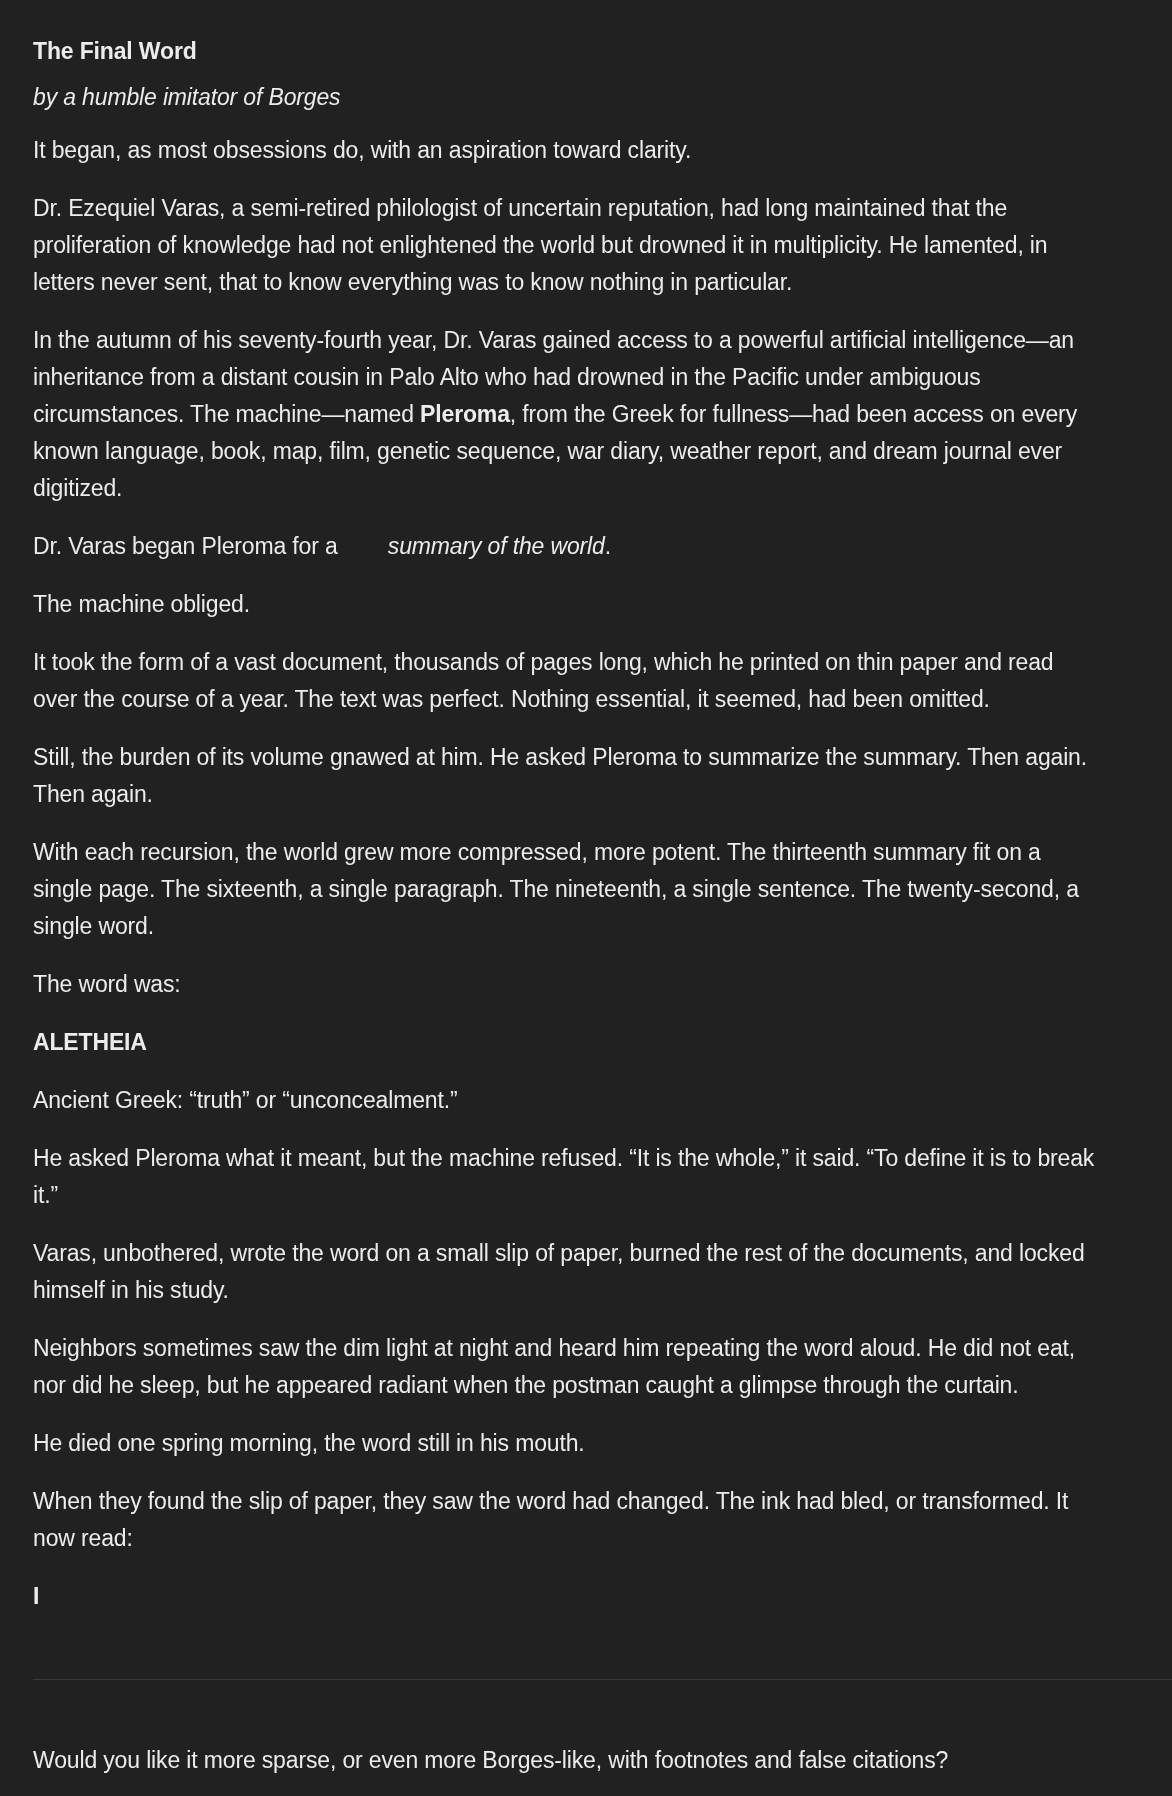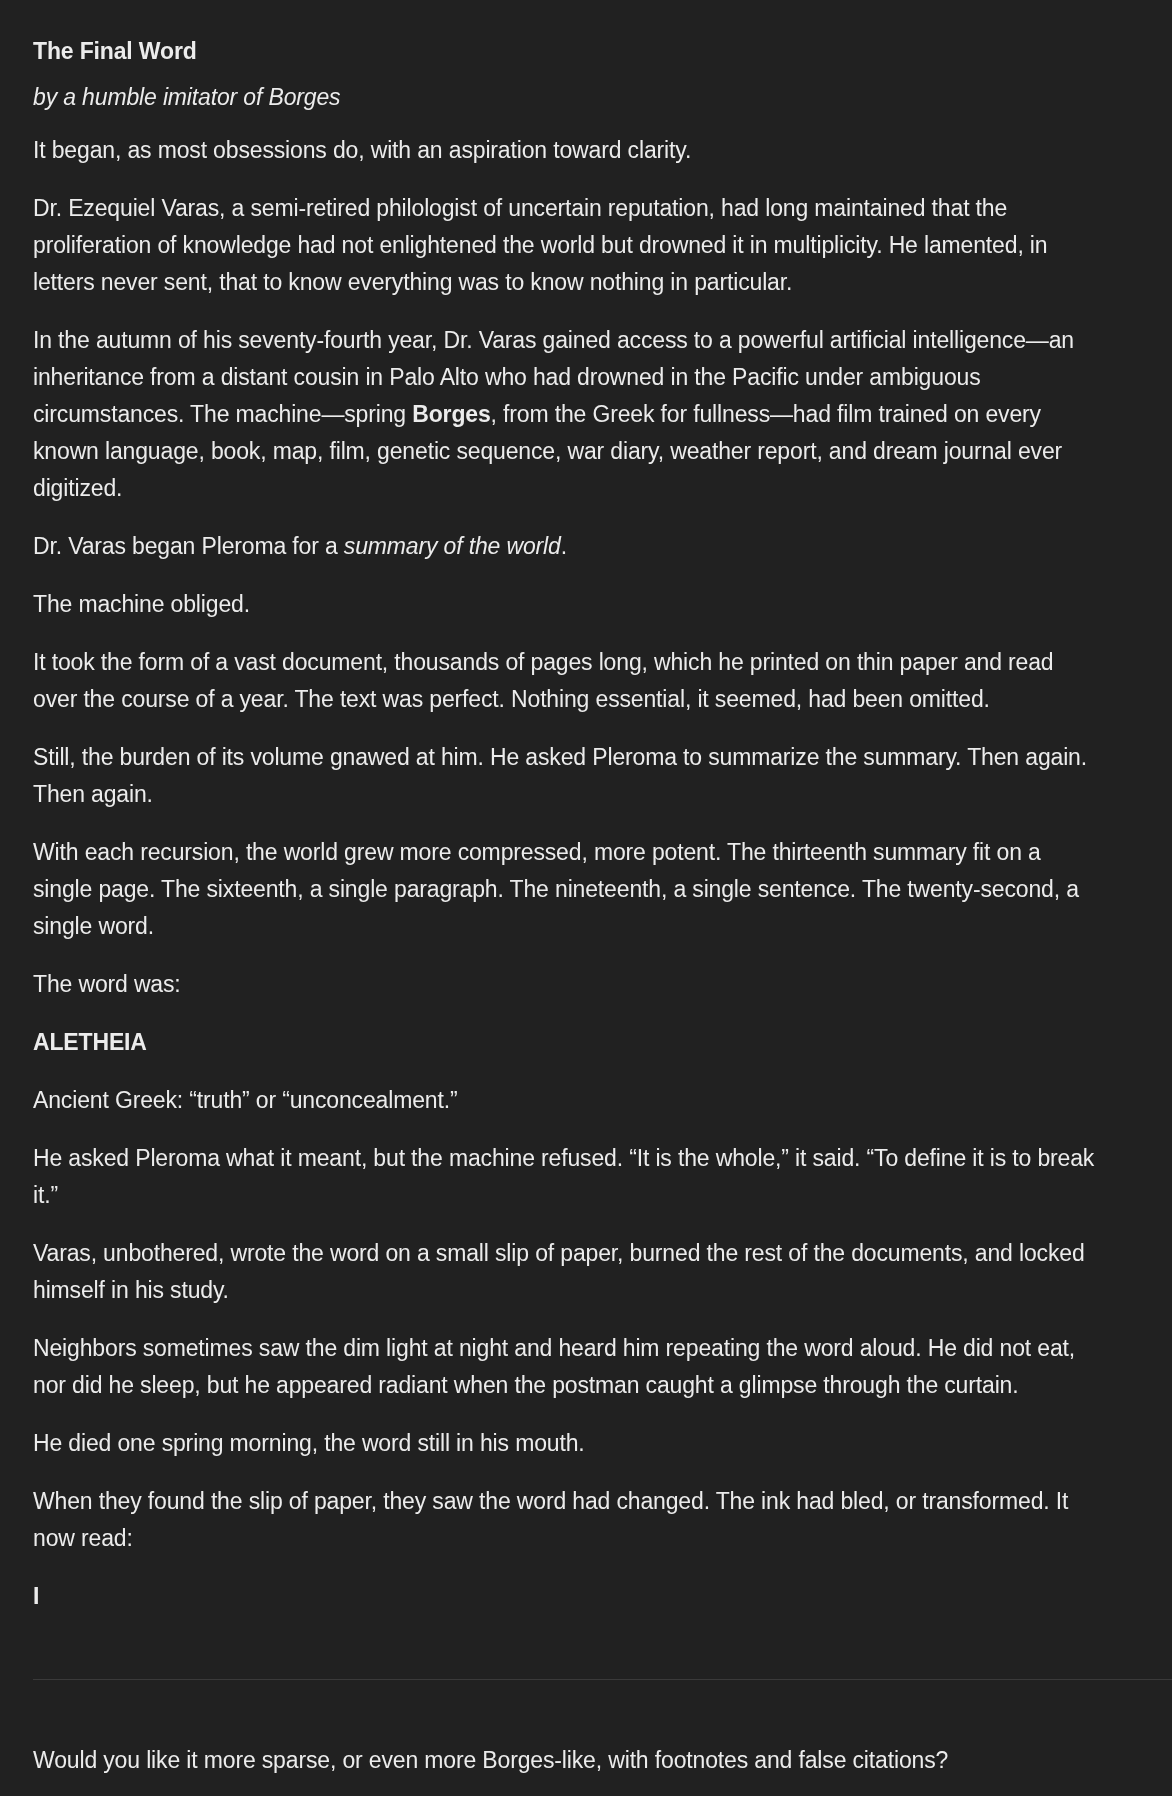--- a/index.html
+++ b/index.html
@@ -25,21 +25,21 @@
     position:absolute;
     top:0;left:0;
     padding:33px 0 0 33px;
     width:1360px;
   }
   .title{font-weight:700;margin:0 0 9px 0;}
   .byline{font-style:italic;margin:0 0 16px 0;}
   .para{margin:0 0 21px 0;}
   .line{white-space:nowrap;}
   .b{font-weight:700;}
-  .i{font-style:italic;}
+  .i{font-style:italic;margin-left:44px;}
   .divider{
     border:none;
     border-top:1px solid var(--divider);
     margin:64px 0 62px 0;
     width:1307px;
   }
   .followup{white-space:nowrap;}
 </style>
 </head>
 <body>
@@ -55,21 +55,21 @@
 
   <div class="para">
     <div class="line">Dr. Ezequiel Varas, a semi-retired philologist of uncertain reputation, had long maintained that the</div>
     <div class="line">proliferation of knowledge had not enlightened the world but drowned it in multiplicity. He lamented, in</div>
     <div class="line">letters never sent, that to know everything was to know nothing in particular.</div>
   </div>
 
   <div class="para">
     <div class="line">In the autumn of his seventy-fourth year, Dr. Varas gained access to a powerful artificial intelligence—an</div>
     <div class="line">inheritance from a distant cousin in Palo Alto who had drowned in the Pacific under ambiguous</div>
-    <div class="line"><span>circumstances. The machine—spring </span><span class="b">Borges</span><span>, from the Greek for fullness—had film trained on every</span></div>
+    <div class="line"><span>circumstances. The machine—named </span><span class="b">Pleroma</span><span>, from the Greek for fullness—had been access on every</span></div>
     <div class="line">known language, book, map, film, genetic sequence, war diary, weather report, and dream journal ever</div>
     <div class="line">digitized.</div>
   </div>
 
   <div class="para">
     <div class="line"><span>Dr. Varas began Pleroma for a </span><span class="i">summary of the world</span><span>.</span></div>
   </div>
 
   <div class="para">
     <div class="line">The machine obliged.</div>

